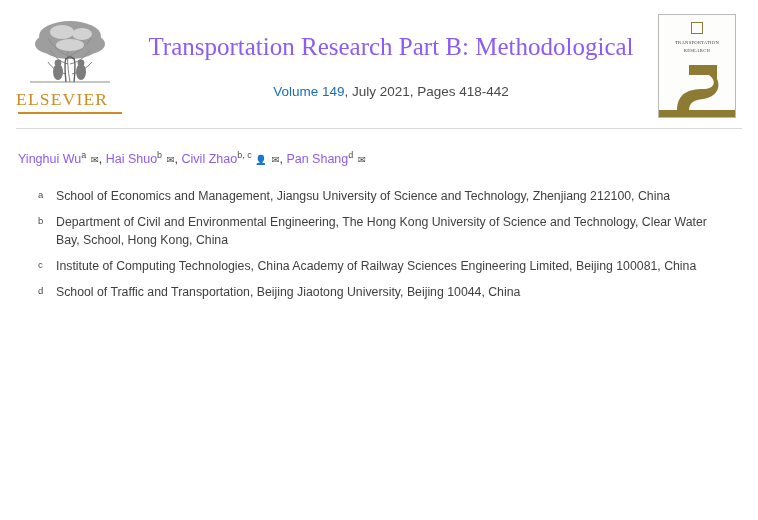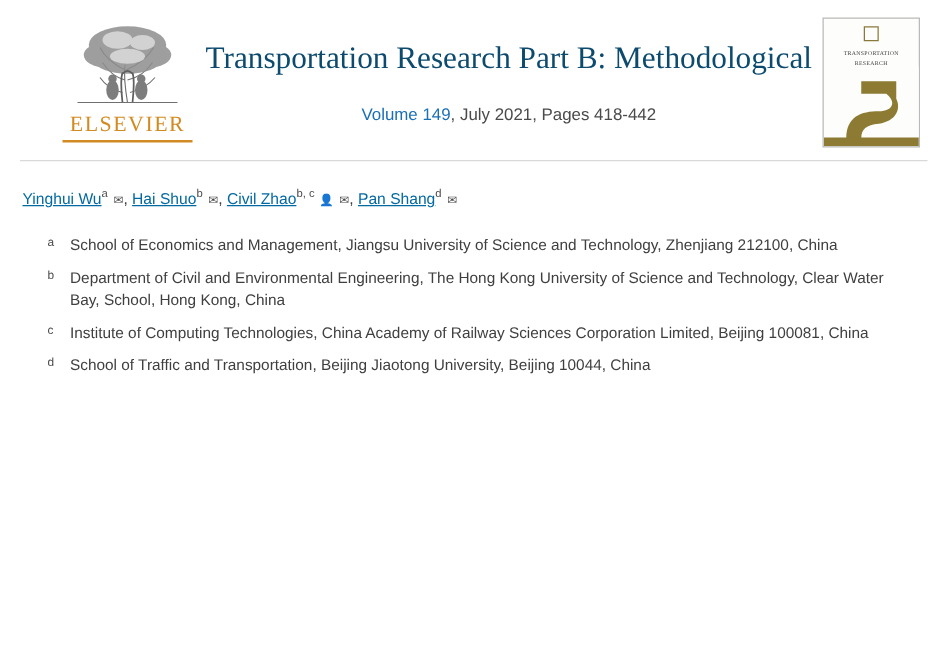--- a/index.html
+++ b/index.html
@@ -26,23 +26,22 @@
   .header {
     display: flex;
     align-items: flex-start;
     padding: 10px 16px 0 16px;
     height: 120px;
     box-sizing: border-box;
   }
   .elsevier-logo {
     width: 108px;
     flex: 0 0 108px;
-    text-align: center;
+    text-align: left;
     padding-top: 2px;
-    margin-left: 32px;
   }
   .tree-svg {
     display: block;
     margin: 0 auto;
   }
   .elsevier-word {
     font-family: "Liberation Serif", serif;
     font-size: 17.5px;
     letter-spacing: 1.2px;
     color: #d28b22;
@@ -57,21 +56,21 @@
   }
 
   .journal-block {
     flex: 1 1 auto;
     text-align: center;
     padding-top: 22px;
   }
   .journal-title {
     font-family: "Liberation Serif", serif;
     font-size: 25px;
-    color: #0c4a6e;
+    color: #8b5cf6;
     font-weight: 400;
     line-height: 1.2;
   }
   .journal-meta {
     margin-top: 22px;
     font-size: 13.5px;
     color: #4a4a4a;
   }
   .journal-meta .vol {
     color: #1a6fb5;
@@ -138,22 +137,21 @@
   }
 
   
   .authors {
     padding: 20px 18px 0 18px;
     font-size: 12.5px;
     color: #3b6ea5;
     line-height: 1.5;
   }
   .author-name {
-    color: #0369a1;
-    text-decoration: underline;
+    color: #8b5cf6;
   }
   .sup {
     font-size: 9px;
     vertical-align: super;
     color: #4a4a4a;
   }
   .env-icon {
     font-size: 9.5px;
     color: #4a4a4a;
     margin-left: 1px;
@@ -273,21 +271,21 @@
     <div class="aff-row">
       <div class="aff-mark">a</div>
       <div class="aff-text">School of Economics and Management, Jiangsu University of Science and Technology, Zhenjiang 212100, China</div>
     </div>
     <div class="aff-row">
       <div class="aff-mark">b</div>
       <div class="aff-text">Department of Civil and Environmental Engineering, The Hong Kong University of Science and Technology, Clear Water Bay, School, Hong Kong, China</div>
     </div>
     <div class="aff-row">
       <div class="aff-mark">c</div>
-      <div class="aff-text">Institute of Computing Technologies, China Academy of Railway Sciences Corporation Limited, Beijing 100081, China</div>
+      <div class="aff-text">Institute of Computing Technologies, China Academy of Railway Sciences Engineering Limited, Beijing 100081, China</div>
     </div>
     <div class="aff-row">
       <div class="aff-mark">d</div>
       <div class="aff-text">School of Traffic and Transportation, Beijing Jiaotong University, Beijing 10044, China</div>
     </div>
   </div>
 
 </div>
 
 </body></html>

